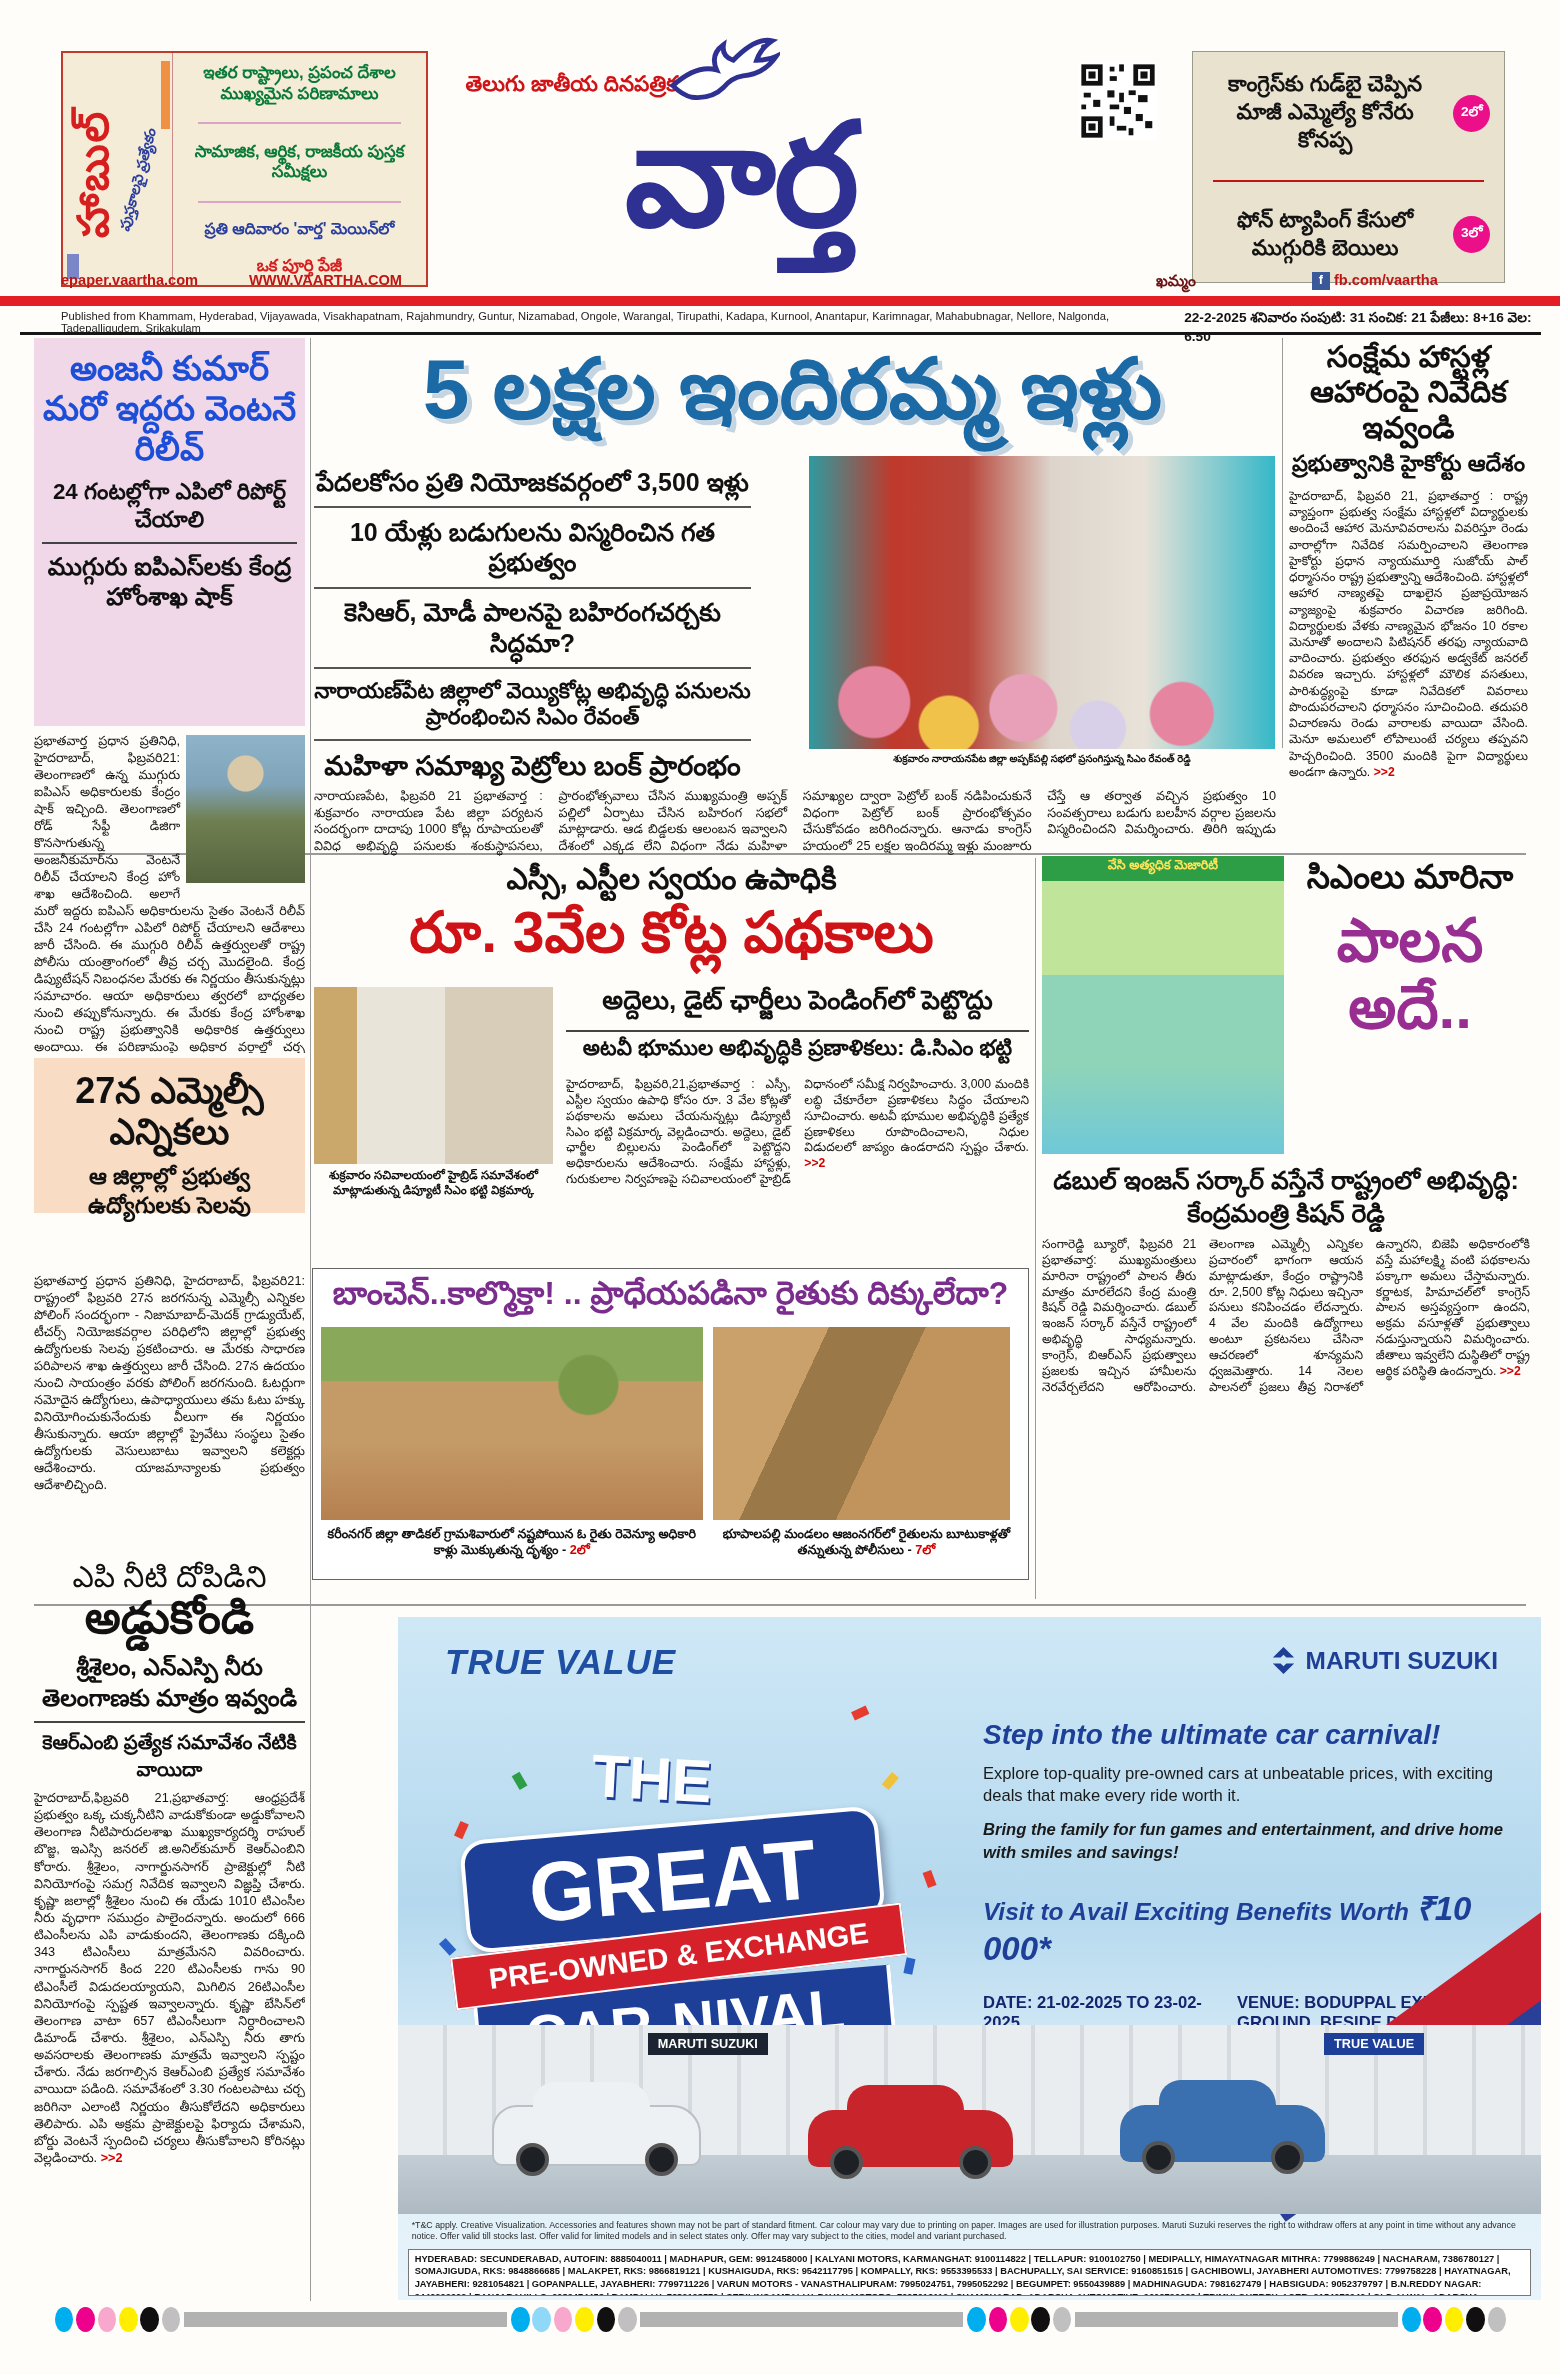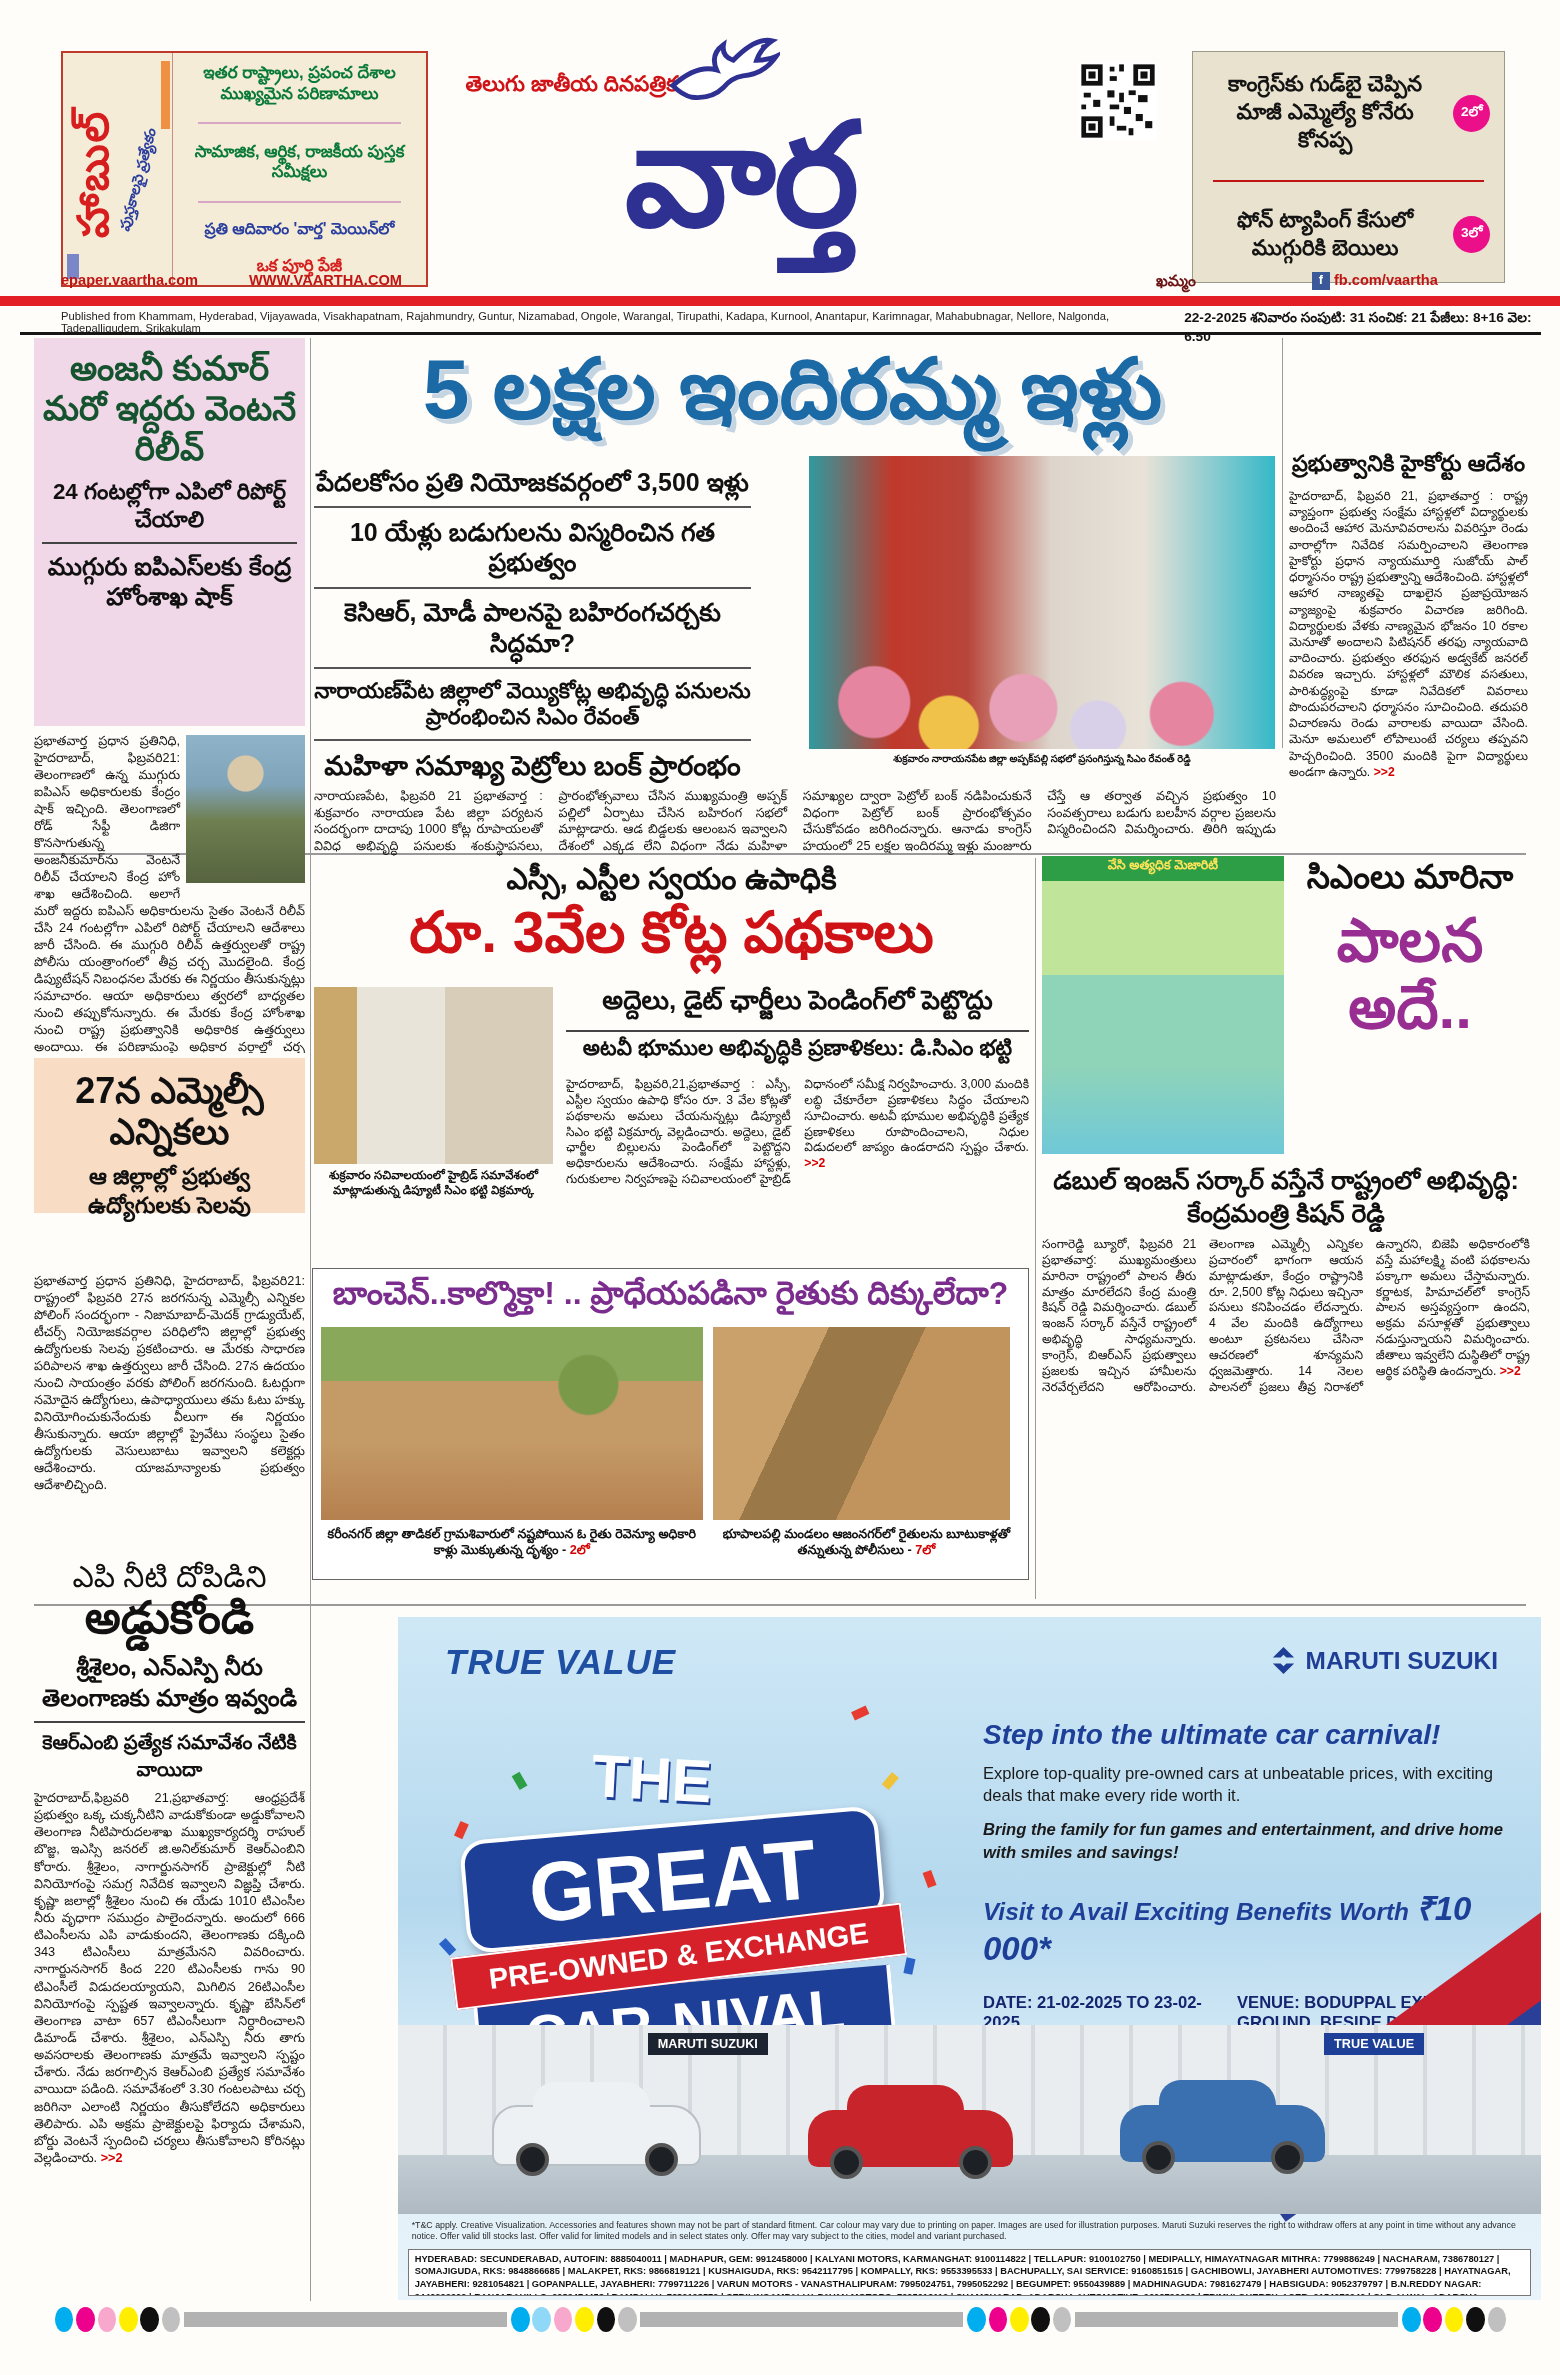--- a/index.html
+++ b/index.html
@@ -38,21 +38,21 @@
   .webrow span{position:absolute;font-size:14.6px;font-weight:bold;}
   .redbar{left:0;top:296px;width:1560px;height:9.8px;background:#e31e24;}
   .dateline{left:0;top:310px;width:1560px;display:flex;justify-content:space-between;padding:0 19.5px 0 61px;box-sizing:border-box;}
   .dateline .l{font-size:11.2px;color:#222;}
   .dateline .r{font-size:13.7px;font-weight:bold;color:#111;}
   .blackrule{left:19.5px;top:332px;width:1521px;height:2.9px;background:#161616;}
   
   .vrule{background:#9a9a9a;width:1px;}
   
   .ips-block{left:34px;top:338px;width:271px;height:388px;background:#f0d8e8;padding:9.8px 7.8px;box-sizing:border-box;}
-  .ips-h{font-size:34px;line-height:1.18;font-weight:900;color:#14532d;}
+  .ips-h{font-size:34px;line-height:1.18;font-weight:900;color:#1d4ed8;}
   .ips-s1{font-size:22.4px;line-height:1.25;font-weight:bold;margin-top:9.8px;padding-bottom:7.8px;border-bottom:2px solid #444;}
   .ips-s2{font-size:24.4px;line-height:1.25;font-weight:900;margin-top:7.8px;}
   .ips-body{left:34px;top:733px;width:271px;height:320px;font-size:12.7px;line-height:1.34;overflow:hidden;}
   .photo-officer{float:right;width:119px;height:148px;margin:2px 0 3.9px 5.9px;
      background:radial-gradient(circle at 50% 26%,#d9c9a8 0 14%,transparent 15%),
                 linear-gradient(180deg,#8fb3c9 0%,#7fa3b8 34%,#6f7f50 58%,#56633f 100%);}
   .mlc-block{left:34px;top:1058px;width:271px;height:155px;background:#f8dcc4;padding:11.7px 7.8px;box-sizing:border-box;}
   .mlc-h{font-size:36px;line-height:1.15;font-weight:900;}
   .mlc-s{font-size:22.4px;line-height:1.3;font-weight:bold;margin-top:9.8px;}
   .mlc-body{left:34px;top:1273px;width:271px;height:281px;font-size:12.7px;line-height:1.34;overflow:hidden;}
@@ -334,20 +334,21 @@
       </div>
       <div style="width:329px">
         <div class="farm-p2"></div>
         <div class="farm-cap">
           <span>భూపాలపల్లి మండలం ఆజంనగర్‌లో రైతులను బూటుకాళ్లతో తన్నుతున్న పోలీసులు - </span><span class="jump">7లో</span>
         </div>
       </div>
     </div>
   </div>
 
+  <div class="abs wel-h c">సంక్షేమ హాస్టళ్ల ఆహారంపై నివేదిక ఇవ్వండి</div>
   <div class="abs wel-s c">ప్రభుత్వానికి హైకోర్టు ఆదేశం</div>
   <div class="abs wel-body">
     <span>హైదరాబాద్, ఫిబ్రవరి 21, ప్రభాతవార్త : రాష్ట్ర వ్యాప్తంగా ప్రభుత్వ సంక్షేమ హాస్టళ్లలో విద్యార్థులకు అందించే ఆహార మెనూవివరాలను వివరిస్తూ రెండు వారాల్లోగా నివేదిక సమర్పించాలని తెలంగాణ హైకోర్టు ప్రధాన న్యాయమూర్తి సుజోయ్ పాల్ ధర్మాసనం రాష్ట్ర ప్రభుత్వాన్ని ఆదేశించింది. హాస్టళ్లలో ఆహార నాణ్యతపై దాఖలైన ప్రజాప్రయోజన వ్యాజ్యంపై శుక్రవారం విచారణ జరిగింది. విద్యార్థులకు వేళకు నాణ్యమైన భోజనం 10 రకాల మెనూతో అందాలని పిటిషనర్ తరఫు న్యాయవాది వాదించారు. ప్రభుత్వం తరఫున అడ్వకేట్ జనరల్ వివరణ ఇచ్చారు. హాస్టళ్లలో మౌలిక వసతులు, పారిశుద్ధ్యంపై కూడా నివేదికలో వివరాలు పొందుపరచాలని ధర్మాసనం సూచించింది. తదుపరి విచారణను రెండు వారాలకు వాయిదా వేసింది. మెనూ అమలులో లోపాలుంటే చర్యలు తప్పవని హెచ్చరించింది. 3500 మందికి పైగా విద్యార్థులు అండగా ఉన్నారు.</span>
     <span class="jump">&gt;&gt;2</span>
   </div>
 
   <div class="abs ad">
     <div class="tv-logo">TRUE VALUE</div>
     <div class="maruti">
       <svg width="29" height="29" viewBox="0 0 30 30">

